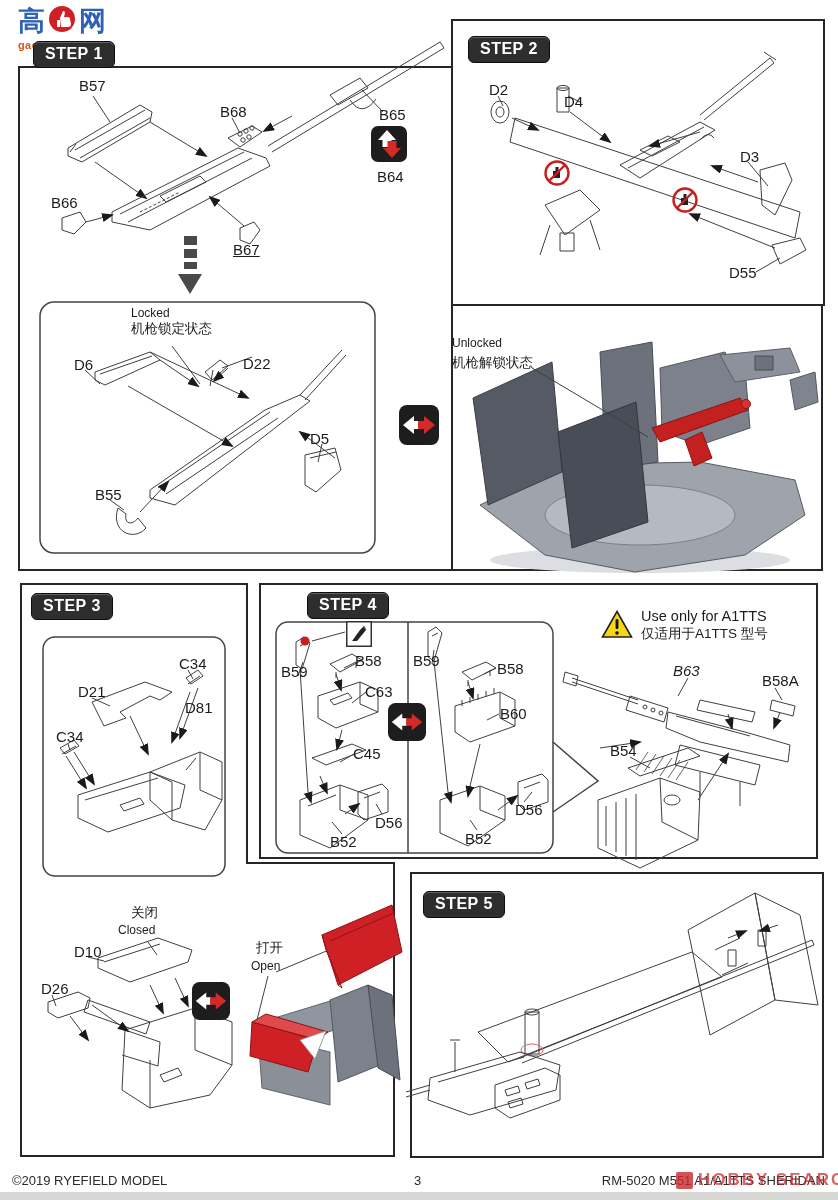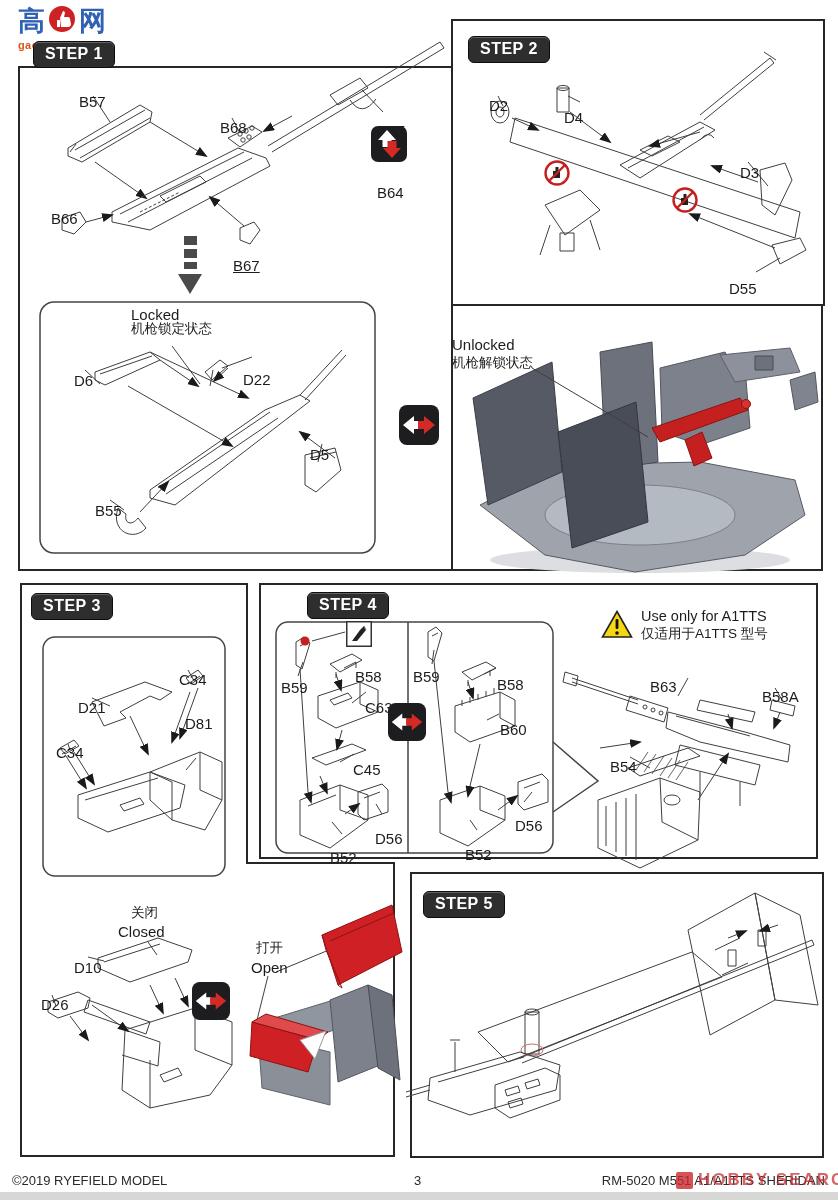--- a/index.html
+++ b/index.html
@@ -3,22 +3,22 @@
 <meta charset="utf-8">
 <style>
   html,body{margin:0;padding:0;}
   body{width:838px;height:1200px;position:relative;background:#fff;
        font-family:"Liberation Sans",sans-serif;overflow:hidden;}
   #canvas{position:absolute;left:0;top:0;width:838px;height:1200px;}
   svg.base{position:absolute;left:0;top:0;}
   .steplabel{position:absolute;background:#2e2e2e;color:#fff;font-weight:bold;
      font-size:16px;padding:3px 11px 4px;border-radius:6px;border:1px solid #0c0c0c;
      letter-spacing:.5px;box-shadow:inset 0 1px 0 rgba(255,255,255,.25);}
-  .plabel{position:absolute;font-size:15px;color:#1c1c1c;white-space:nowrap;line-height:1;margin-top:16px;}
-  .title-en{position:absolute;font-size:15px;color:#1c1c1c;white-space:nowrap;}
+  .plabel{position:absolute;font-size:15px;color:#1c1c1c;white-space:nowrap;line-height:1;}
+  .title-en{position:absolute;font-size:12px;color:#1c1c1c;white-space:nowrap;}
   .cjk{position:absolute;font-size:13.5px;color:#1c1c1c;white-space:nowrap;}
   .footer-text{position:absolute;font-size:13px;color:#2a2a2a;white-space:nowrap;}
   .icon{position:absolute;}
   .logo{position:absolute;left:18px;top:4px;width:110px;}
   .logo .row{display:flex;align-items:center;gap:2px;}
   .logo .cnchar{font-size:27px;font-weight:bold;color:#2f62b5;line-height:1;
       text-shadow:0 0 1px #fff;}
   .logo .domain{font-size:11px;font-weight:bold;color:#e0541a;letter-spacing:.4px;margin-top:1px;}
   .wm-red{position:absolute;color:rgba(201,40,44,.72);font-weight:bold;font-size:17px;
       letter-spacing:2px;white-space:nowrap;}
@@ -418,21 +418,21 @@
 <span class="icon" style="left:601px;top:610px;">
   <svg width="32" height="29" viewBox="0 0 32 29">
     <path d="M16,1.5 L30.5,27 H1.5 Z" fill="#f7d615" stroke="#222" stroke-width="1.6"></path>
     <rect x="14.6" y="9" width="2.8" height="10" rx="1.2" fill="#111"></rect>
     <circle cx="16" cy="23" r="1.8" fill="#111"></circle>
   </svg>
 </span>
 <span class="warn-text" style="left:641px;top:608px;text-align:right;">Use only for A1TTS</span>
 <span class="warn-cjk" style="left:641px;top:625px;">仅适用于A1TTS 型号</span>
 
-<span class="plabel" style="left:650px;top:663px;">B63</span>
+<span class="plabel" style="left:673px;top:663px;font-style:italic;">B63</span>
 <span class="plabel" style="left:762px;top:673px;">B58A</span>
 <span class="plabel" style="left:610px;top:743px;">B54</span>
 
 
 <div class="steplabel" style="left:423px;top:891px;">STEP 5</div>
 
 
 <span class="footer-text" style="left:12px;top:1173px;">©2019 RYEFIELD MODEL</span>
 <span class="footer-text" style="left:414px;top:1173px;">3</span>
 <span class="footer-text" style="right:13px;top:1173px;position:absolute;">RM-5020 M551 A1/A1TTS SHERIDAN</span>

